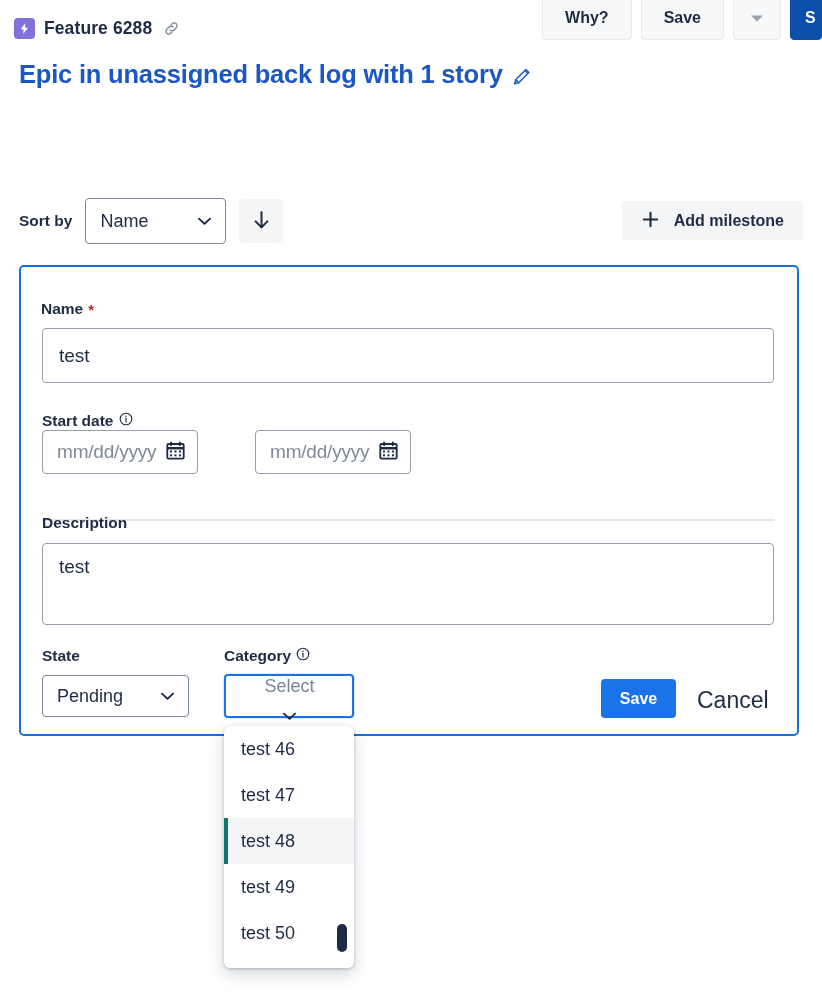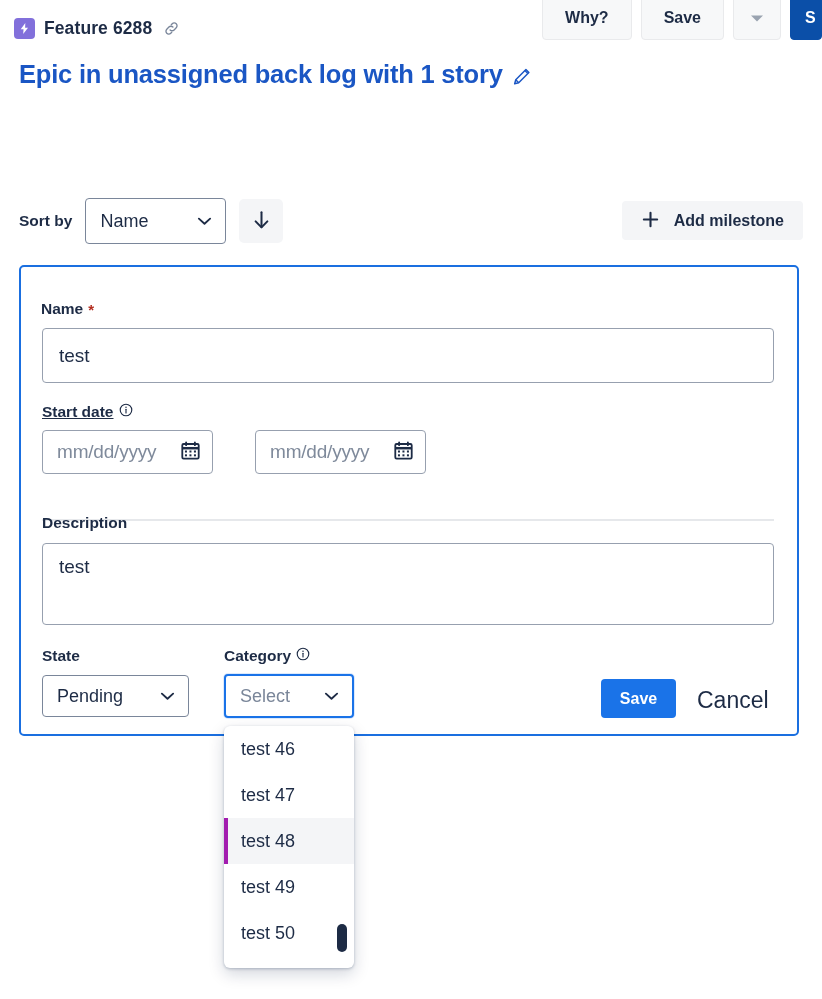--- a/index.html
+++ b/index.html
@@ -216,27 +216,27 @@
     border: 1px solid #97a0af;
     border-radius: 4px;
     background: #fff;
     font-family: "Liberation Sans", sans-serif;
     font-size: 19px;
     color: #1d2b45;
     padding: 0 16px;
     outline: none;
   }
 
-  .start-label { position: absolute; left: 42px; top: 403px; text-decoration: underline; }
+  .start-label { position: absolute; left: 42px; top: 412px; }
   .due-label   { position: absolute; left: 255px; top: 400px; margin-top: 36px; }
 
   .date-field {
     position: absolute;
     height: 44px;
-    width: 171px;
+    width: 156px;
     box-sizing: border-box;
     border: 1px solid #97a0af;
     border-radius: 4px;
     background: #fff;
     display: flex;
     align-items: center;
     justify-content: space-between;
     padding: 0 11px 0 14px;
     cursor: text;
   }
@@ -280,20 +280,21 @@
     position: absolute;
     left: 42px; top: 675px;
     width: 147px; height: 42px;
   }
   .category-select {
     position: absolute;
     left: 224px; top: 674px;
     width: 130px; height: 44px;
     border: 2px solid #1a73e8;
     box-shadow: 0 0 0 1px rgba(26,115,232,0.15);
+    flex-direction: column;
   }
 
   .card-save {
     position: absolute;
     left: 601px; top: 679px;
     width: 75px; height: 39px;
     background: #1a73e8;
     border: none;
     border-radius: 4px;
     color: #ffffff;
@@ -332,21 +333,21 @@
     align-items: center;
     padding-left: 17px;
     font-size: 18px;
     color: #1d2b45;
     cursor: pointer;
     box-sizing: border-box;
     position: relative;
   }
   .dd-item.active {
     background: #f4f5f7;
-    border-left: 4px solid #a21caf;
+    border-left: 4px solid #0f766e;
     padding-left: 13px;
   }
   .dd-scroll-thumb {
     position: absolute;
     right: 7px;
     bottom: 16px;
     width: 10px;
     height: 28px;
     border-radius: 6px;
     background: #1d2b45;

